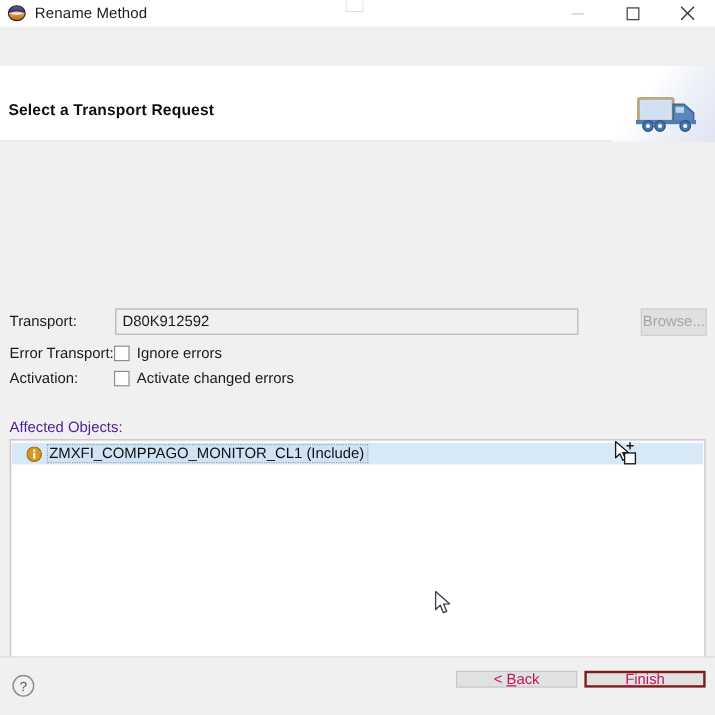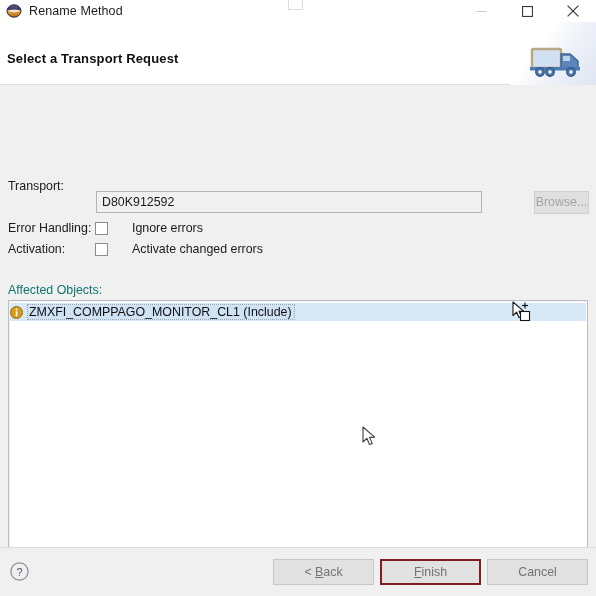--- a/index.html
+++ b/index.html
@@ -15,20 +15,21 @@
     color: #1a1a1a;
     background: #f0f0f0;
   }
   .window {
     position: relative;
     width: 596px;
     height: 596px;
     background: #f0f0f0;
     display: flex;
     flex-direction: column;
+    gap: 33px;
   }
 
   
   .titlebar {
     position: relative;
     height: 22px;
     background: #ffffff;
     display: flex;
     align-items: center;
     flex: 0 0 auto;
@@ -161,51 +162,51 @@
     width: 13px;
     height: 13px;
     box-sizing: border-box;
     background: #ffffff;
     border: 1px solid #8c8c8c;
     flex: 0 0 auto;
   }
   .cb-label {
     font-size: 12.4px;
     color: #1a1a1a;
-    margin-left: 24px;
+    margin-left: 6px;
     white-space: nowrap;
   }
 
   .section-label {
     position: absolute;
     left: 8px;
     top: 198px;
     font-size: 12.4px;
-    color: #0f766e;
+    color: #4c1d95;
   }
 
   .listbox {
     position: absolute;
     left: 8px;
     top: 215px;
     width: 580px;
     height: 275px;
     box-sizing: border-box;
     background: #ffffff;
     border: 1px solid #bcbcc4;
     box-shadow: inset 1px 1px 0 #f3f3f6;
     overflow: hidden;
   }
   .list-item {
     position: relative;
     height: 18px;
     margin: 2px 1px 0 1px;
     display: flex;
     align-items: center;
-    padding-left: 0;
+    padding-left: 12px;
   }
   .list-item.selected {
     background: #d7e8f7;
   }
   .li-icon { width: 13px; height: 13px; flex: 0 0 auto; }
   .li-text {
     font-size: 12.4px;
     color: #101010;
     margin-left: 5px;
     white-space: nowrap;
@@ -231,27 +232,27 @@
   }
   .btnbar {
     position: absolute;
     right: 8px;
     top: 11px;
     display: flex;
     gap: 6px;
   }
   .btn {
     width: 101px;
-    height: 26px;
+    height: 14px;
     box-sizing: border-box;
     background: #e1e1e1;
     border: 1px solid #c6c6c6;
     font-family: "Liberation Sans", sans-serif;
     font-size: 12.4px;
-    color: #737373;
+    color: #be185d;
     display: flex;
     align-items: center;
     justify-content: center;
     white-space: nowrap;
   }
   .btn.default {
     border: 2px solid #7f1d1d;
     background: #e1e1e1;
   }
   .mn { text-decoration: underline; }
@@ -317,28 +318,28 @@
         <circle cx="20" cy="26" r="4.3" fill="#4a76ad" stroke="#2f5584" stroke-width="1.2"></circle>
         <circle cx="20" cy="26" r="1.7" fill="#ffffff"></circle>
         <circle cx="41" cy="26" r="4.3" fill="#4a76ad" stroke="#2f5584" stroke-width="1.2"></circle>
         <circle cx="41" cy="26" r="1.7" fill="#ffffff"></circle>
       </svg>
     </span>
   </div>
 
   <div class="body">
 
-    <div class="row" style="left:8px; top:94px;justify-content:flex-end;">
+    <div class="row" style="left:8px; top:110px;justify-content:flex-end;">
       <span class="field-label">Transport:</span>
     </div>
     <input class="transport-input" type="text" readonly="" value="D80K912592" style="">
     <div class="browse-btn">Browse...</div>
 
     <div class="row" style="left:8px; top:136px;">
-      <span class="field-label">Error Handling:</span>
+      <span class="field-label">Error Transport:</span>
     </div>
     <div class="row cb-row" style="left:95px; top:136px;">
       <span class="checkbox"></span>
       <span class="cb-label">Ignore errors</span>
     </div>
 
     <div class="row" style="left:8px; top:157px;justify-content:flex-end;">
       <span class="field-label">Activation:</span>
     </div>
     <div class="row cb-row" style="left:95px; top:157px;">
@@ -384,19 +385,16 @@
       </svg>
     </div>
 
     <div class="btnbar">
       <div class="btn">
         <span>&lt;&nbsp;<span class="mn">B</span>ack</span>
       </div>
       <div class="btn default">
         <span><span class="mn">F</span>inish</span>
       </div>
-      <div class="btn">
-        <span>Cancel</span>
-      </div>
     </div>
   </div>
 
 </div>
 
 </body></html>

